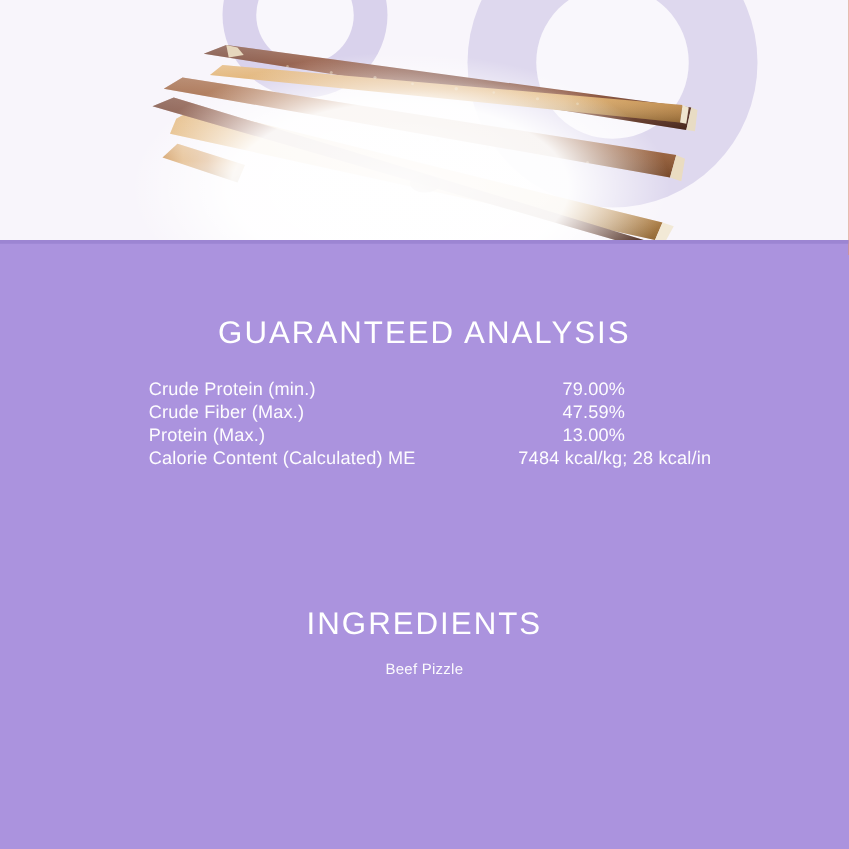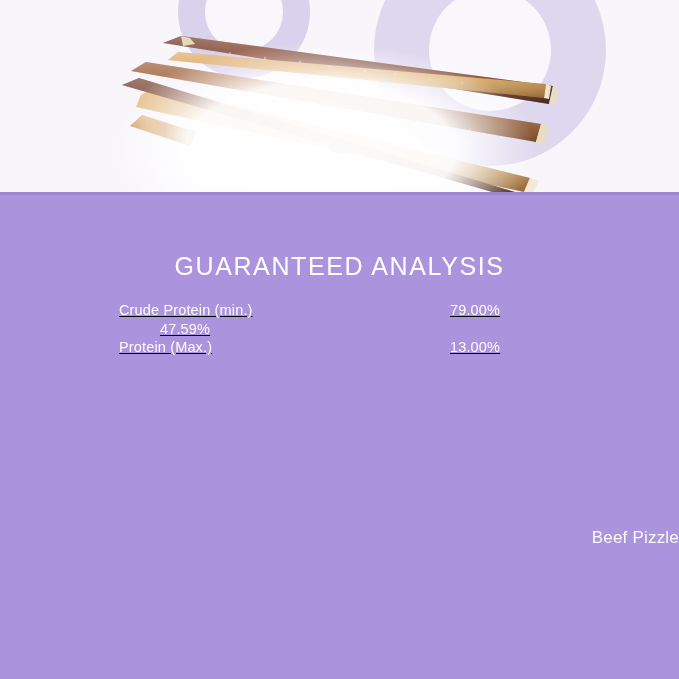--- a/index.html
+++ b/index.html
@@ -125,23 +125,22 @@
 
   
   .analysis {
     position: absolute;
     left: 119px;
     top: 301px;
     width: 450px;
   }
   .analysis-row {
     display: flex;
-    align-items: center;
+    align-items: flex-end;
     height: 18.6px;
-    text-decoration: underline;
   }
   .analysis-label {
     width: 290px;
     color: #fdfcfe;
     font-size: 14.5px;
     letter-spacing: 0.15px;
     white-space: nowrap;
   }
   .analysis-value {
     color: #fdfcfe;
@@ -149,23 +148,23 @@
     letter-spacing: 0.15px;
     white-space: nowrap;
     margin-left: 41px;
   }
 
   .ingredient {
     position: absolute;
     left: 0;
     top: 528px;
     width: 679px;
-    text-align: right;
+    text-align: center;
     color: #fbfafd;
-    font-size: 17px;
+    font-size: 12px;
     letter-spacing: 0.2px;
   }
 </style>
 </head>
 <body>
 
 <div class="panel">
 
   <div class="hero">
 
@@ -270,24 +269,30 @@
   </div>
 
   <div class="heading" id="ga-heading">GUARANTEED ANALYSIS</div>
 
   <div class="analysis">
     <div class="analysis-row">
       <span class="analysis-label">Crude Protein (min.)</span>
       <span class="analysis-value">79.00%</span>
     </div>
     <div class="analysis-row">
+      <span class="analysis-label">Crude Fiber (Max.)</span>
       <span class="analysis-value">47.59%</span>
     </div>
     <div class="analysis-row">
       <span class="analysis-label">Protein (Max.)</span>
       <span class="analysis-value">13.00%</span>
     </div>
+    <div class="analysis-row">
+      <span class="analysis-label">Calorie Content (Calculated) ME</span>
+      <span class="analysis-value">7484 kcal/kg; 28 kcal/in</span>
+    </div>
   </div>
 
+  <div class="heading" id="ing-heading">INGREDIENTS</div>
 
   <div class="ingredient">Beef Pizzle</div>
 
 </div>
 
 </body></html>

